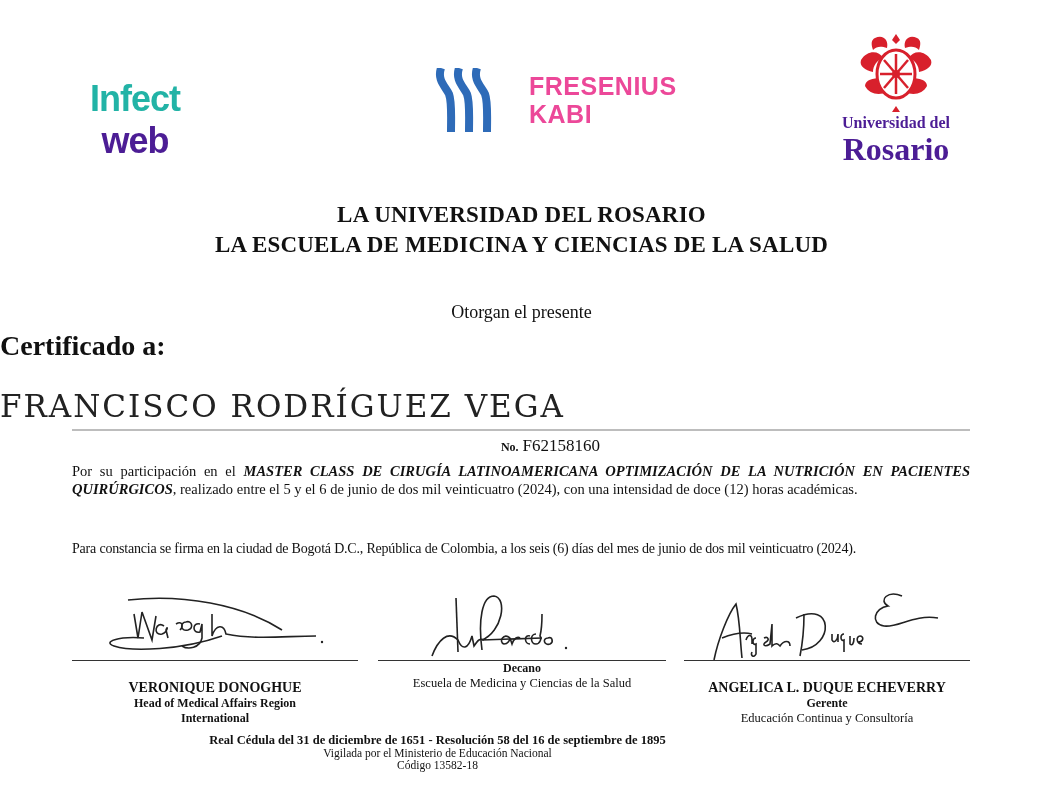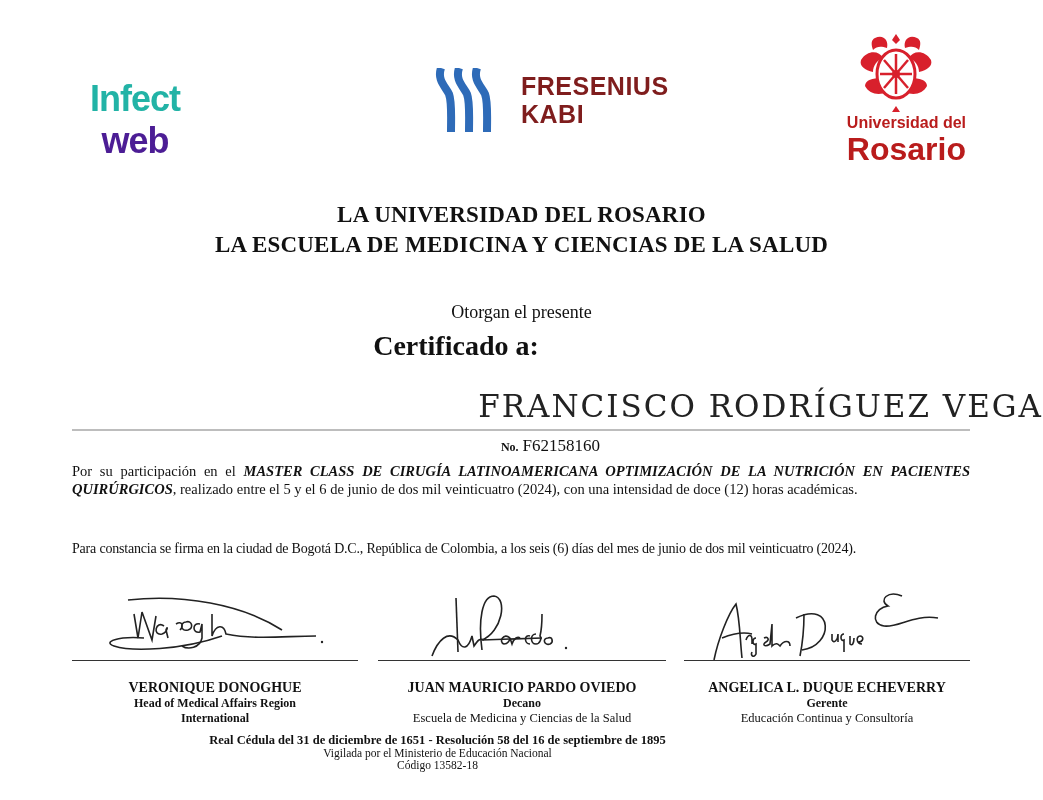--- a/index.html
+++ b/index.html
@@ -6,32 +6,32 @@
   body { width: 1043px; height: 800px; position: relative; overflow: hidden; font-family: "Liberation Serif", "DejaVu Serif", serif; color: #111; }
   .abs { position: absolute; }
 
   
   .logo-infecto { left: 90px; top: 78px; height: 44px; display: flex; align-items: center; font-family: "Liberation Sans", "DejaVu Sans", sans-serif; font-weight: 700; font-size: 36px; letter-spacing: -1px; flex-direction: column; }
   .logo-infecto .t1 { color: #22b3a6; }
   .logo-infecto .t2 { color: #4c1d95; }
   .logo-infecto svg { margin: 0 1px; }
 
   .logo-fresenius { left: 435px; top: 68px; display: flex; align-items: center; }
-  .logo-fresenius .words { margin-left: 24px; font-family: "Liberation Sans", "DejaVu Sans", sans-serif; font-weight: 700; color: #7f1d1d; font-size: 25px; line-height: 28px; letter-spacing: 0.5px; }
-
-  .logo-rosario { left: 826px; top: 30px; width: 140px; text-align: right; font-family: Liberation Sans, sans-serif; color: #b91c1c; }
+  .logo-fresenius .words { margin-left: 32px; font-family: "Liberation Sans", "DejaVu Sans", sans-serif; font-weight: 700; color: #ec4899; font-size: 25px; line-height: 28px; letter-spacing: 0.5px; }
+
+  .logo-rosario { left: 826px; top: 30px; width: 140px; text-align: center; font-family: Liberation Serif, serif; color: #4c1d95; }
   .logo-rosario .l1 { font-size: 16px; font-weight: 700; margin-top: 2px; line-height: 18px; }
   .logo-rosario .l2 { font-size: 32px; font-weight: 700; line-height: 34px; }
 
   
   .heading { left: 0; width: 1043px; top: 200px; text-align: center; font-weight: 700; font-size: 23px; line-height: 30px; letter-spacing: 0.2px; }
   .subtitle { left: 0; width: 1043px; top: 302px; text-align: center; font-size: 18px; }
-  .cert-title { left: 0; width: 912px; top: 330px; text-align: center; font-weight: 700; font-size: 28px; }
-
-  .recipient { left: 0; width: 1043px; top: 388px; text-align: right; font-family: "DejaVu Serif", "Liberation Serif", serif; font-size: 31px; letter-spacing: 2px; color: #222; }
+  .cert-title { left: 0; width: 912px; top: 330px; text-align: left; font-weight: 700; font-size: 28px; }
+
+  .recipient { left: 0; width: 1043px; top: 388px; text-align: left; font-family: "DejaVu Serif", "Liberation Serif", serif; font-size: 31px; letter-spacing: 2px; color: #222; }
   .name-line { left: 72px; top: 429px; width: 898px; height: 2px; background: #bdbdbd; }
   .cert-no { left: 0; width: 1043px; top: 436px; text-align: center; font-size: 17px; padding-left: 29px; }
   .cert-no .lbl { font-size: 12px; font-weight: 700; margin-right: 4px; }
 
   .body-text { left: 72px; width: 898px; font-size: 14.5px; line-height: 18px; text-align: justify; }
   .p1 { top: 462px; }
   .p2 { top: 540px; font-size: 14px; letter-spacing: -0.2px; }
 
   
   .sig-block { top: 590px; text-align: center; }
@@ -162,21 +162,20 @@
       <path d="M78 8 L 80 62"></path>
       <path d="M54 66 C 60 50, 70 40, 80 50 c 4 10 10 10 14 -4 l 2 10 c 4 -6 6 -8 10 -6"></path>
       <path d="M104 60 C 100 30, 104 6, 116 6 c 14 2 8 36 -12 44 l 60 -2"></path>
       <path d="M132 48 c -6 -6 -12 4 -6 6 c 4 0 6 -4 6 -6 l 2 6 c 2 -6 6 -8 8 -6"></path>
       <path d="M152 46 c -6 -2 -6 8 0 8 m 6 -10 c -6 0 -6 10 0 10 c 4 0 6 -6 4 -8 c 2 -8 2 -16 2 -22"></path>
       <path d="M170 48 c -6 0 -4 8 2 6 c 4 -2 2 -8 -2 -6"></path>
     </g>
     <circle cx="188" cy="58" r="1.2" fill="#222"></circle>
   </svg>
   <div class="sig-line"></div>
-  <div class="sig-name">JUAN MAURICIO PARDO OVIEDO</div>
   <div class="sig-role">Decano</div>
   <div class="sig-dept">Escuela de Medicina y Ciencias de la Salud</div>
 </div>
 
 <div class="abs sig-block" style="left:684px;width:286px;">
   <svg width="286" height="70" viewBox="0 0 286 70">
     <g fill="none" stroke="#222" stroke-width="1.6">
       <path d="M30 70 C 34 50, 44 24, 52 14 C 56 30, 56 50, 58 68"></path>
       <path d="M38 48 c 10 -4 22 -6 30 -4"></path>
       <path d="M62 50 c 2 -6 6 -6 6 0 l 0 4 m 4 -6 c -4 0 -4 8 0 6 l 0 10 c -2 4 -6 2 -4 -2"></path>

